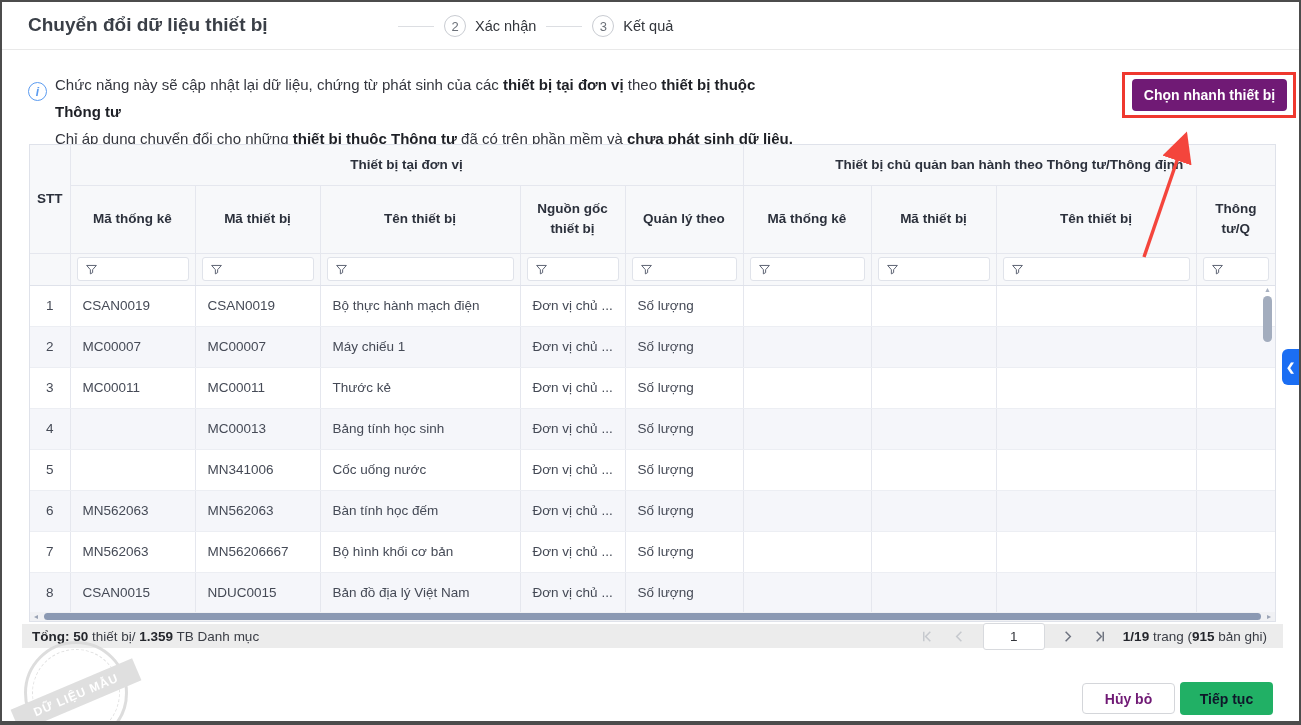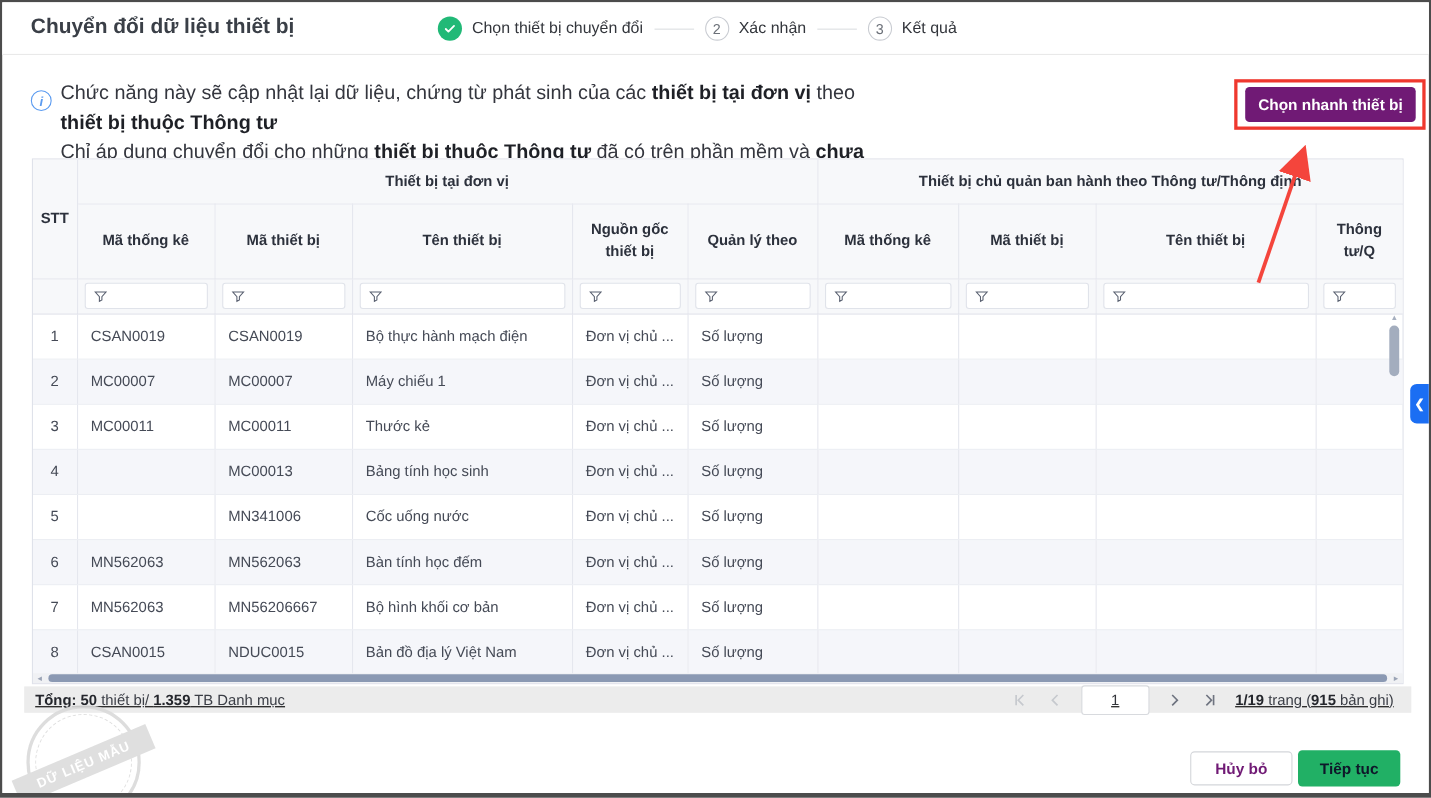--- a/index.html
+++ b/index.html
@@ -23,21 +23,21 @@
   .play-icon { width:19px; height:19px; border:1.7px solid #2e7cf0; border-radius:4px; display:flex; align-items:center; justify-content:center; cursor:pointer; }
   .play-icon span { width:0; height:0; border-left:7px solid #2e7cf0; border-top:4.5px solid transparent; border-bottom:4.5px solid transparent; margin-left:2px; }
   .guide-link { font-size:14.5px; color:#2e7cf0; cursor:pointer; margin-right:6px; }
   .circle-btn { width:19px; height:19px; border-radius:50%; color:#fff; font-size:11px; font-weight:700; display:flex; align-items:center; justify-content:center; cursor:pointer; }
   .help { background:#27ae60; }
   .close { background:#8f9297; font-size:10px; }
   
   .info-icon { position:absolute; left:26px; top:80px; width:19px; height:19px; border-radius:50%;
     border:1.6px solid #5b9bf0; color:#5b9bf0; font-size:12px; font-weight:700; font-style:italic;
     display:flex; align-items:center; justify-content:center; }
-  .info-text { position:absolute; left:53px; top:69px; width:740px; font-size:18px; line-height:27px; color:#34363e; }
+  .info-text { position:absolute; left:53px; top:69px; width:740px; font-size:15px; line-height:27px; color:#34363e; }
   .info-text b { font-weight:700; color:#1e2026; }
   
   .red-box { position:absolute; left:1120px; top:70px; width:174px; height:46px; border:3px solid #ef382e; pointer-events:none; z-index:6; }
   .quick-btn { position:absolute; left:1130px; top:77px; width:155px; height:32px; background:#701a75; color:#fff;
     border:none; border-radius:4px; font-size:14px; font-weight:700; font-family:"Liberation Sans",sans-serif; cursor:pointer; z-index:5; }
   .red-arrow { position:absolute; left:1095px; top:128px; width:110px; height:140px; pointer-events:none; z-index:6; }
   
   .table-card { position:absolute; left:27px; top:142px; width:1247px; height:478px; border:1px solid #dfe2ea; background:#fff; }
   table { border-collapse:collapse; table-layout:fixed; width:100%; }
   th, td { border-right:1px solid #e5e7ee; overflow:hidden; white-space:nowrap; }
@@ -53,21 +53,21 @@
   th:last-child, td:last-child { border-right:none; }
   
   .vscroll { position:absolute; right:2px; top:141px; width:11px; height:327px; z-index:3; display:flex; flex-direction:column; align-items:center; cursor:pointer; }
   .vscroll .arr { font-size:7px; color:#a7b0c0; line-height:8px; }
   .vthumb { width:9px; height:46px; background:#a3adbe; border-radius:5px; margin-top:2px; }
   .hscroll { position:absolute; left:0; bottom:0; width:100%; height:9px; background:#f0f1f4; display:flex; align-items:center; z-index:3; cursor:pointer; }
   .hscroll .arr { font-size:8px; color:#9aa3b5; width:12px; text-align:center; line-height:9px; }
   .hthumb { height:7px; background:#8b99b3; border-radius:4px; flex:1; margin:0 2px; }
   
   .footer-bar { position:absolute; left:20px; top:622px; width:1261px; height:24px; background:#ececec;
-    display:flex; align-items:center; justify-content:space-between; padding:0 16px 0 10px;text-decoration:underline; }
+    display:flex; align-items:center; justify-content:space-between; padding:0 16px 0 10px; }
   .summary { font-size:13.5px; color:#3a3d45; }
   .summary b { font-weight:700; color:#24262c; }
   .pager { display:flex; align-items:center; gap:14px; }
   .pg-icon { width:18px; height:18px; display:flex; align-items:center; justify-content:center; cursor:pointer; }
   .pg-icon svg { width:15px; height:15px; }
   .page-input { width:62px; height:27px; background:#fff; border:1px solid #d8dade; border-radius:3px;
     text-align:center; font-size:13.5px; color:#33353b; font-family:"Liberation Sans",sans-serif; }
   .pg-text { font-size:13.5px; color:#3a3d45; margin-left:0; }
   .pg-text b { font-weight:700; color:#24262c; }
   
@@ -87,28 +87,20 @@
     color:#fff; font-size:12px; font-weight:700; letter-spacing:1px; }
 </style>
 </head>
 <body>
 
 <div class="dialog">
 
   <div class="dlg-header">
     <div class="dlg-title">Chuyển đổi dữ liệu thiết bị</div>
     <div class="stepper">
-      <div class="step">
-        <span class="step-circle done">
-          <svg viewBox="0 0 16 16">
-              <path d="M3 8.5l3.2 3.2L13 4.8" fill="none" stroke="#fff" stroke-width="2.2" stroke-linecap="round" stroke-linejoin="round"></path>
-            </svg>
-        </span>
-        <span class="step-label">Chọn thiết bị chuyển đổi</span>
-      </div>
       <span class="step-connector"></span>
       <div class="step">
         <span class="step-circle todo">2</span>
         <span class="step-label">Xác nhận</span>
       </div>
       <span class="step-connector"></span>
       <div class="step">
         <span class="step-circle todo">3</span>
         <span class="step-label">Kết quả</span>
       </div>

